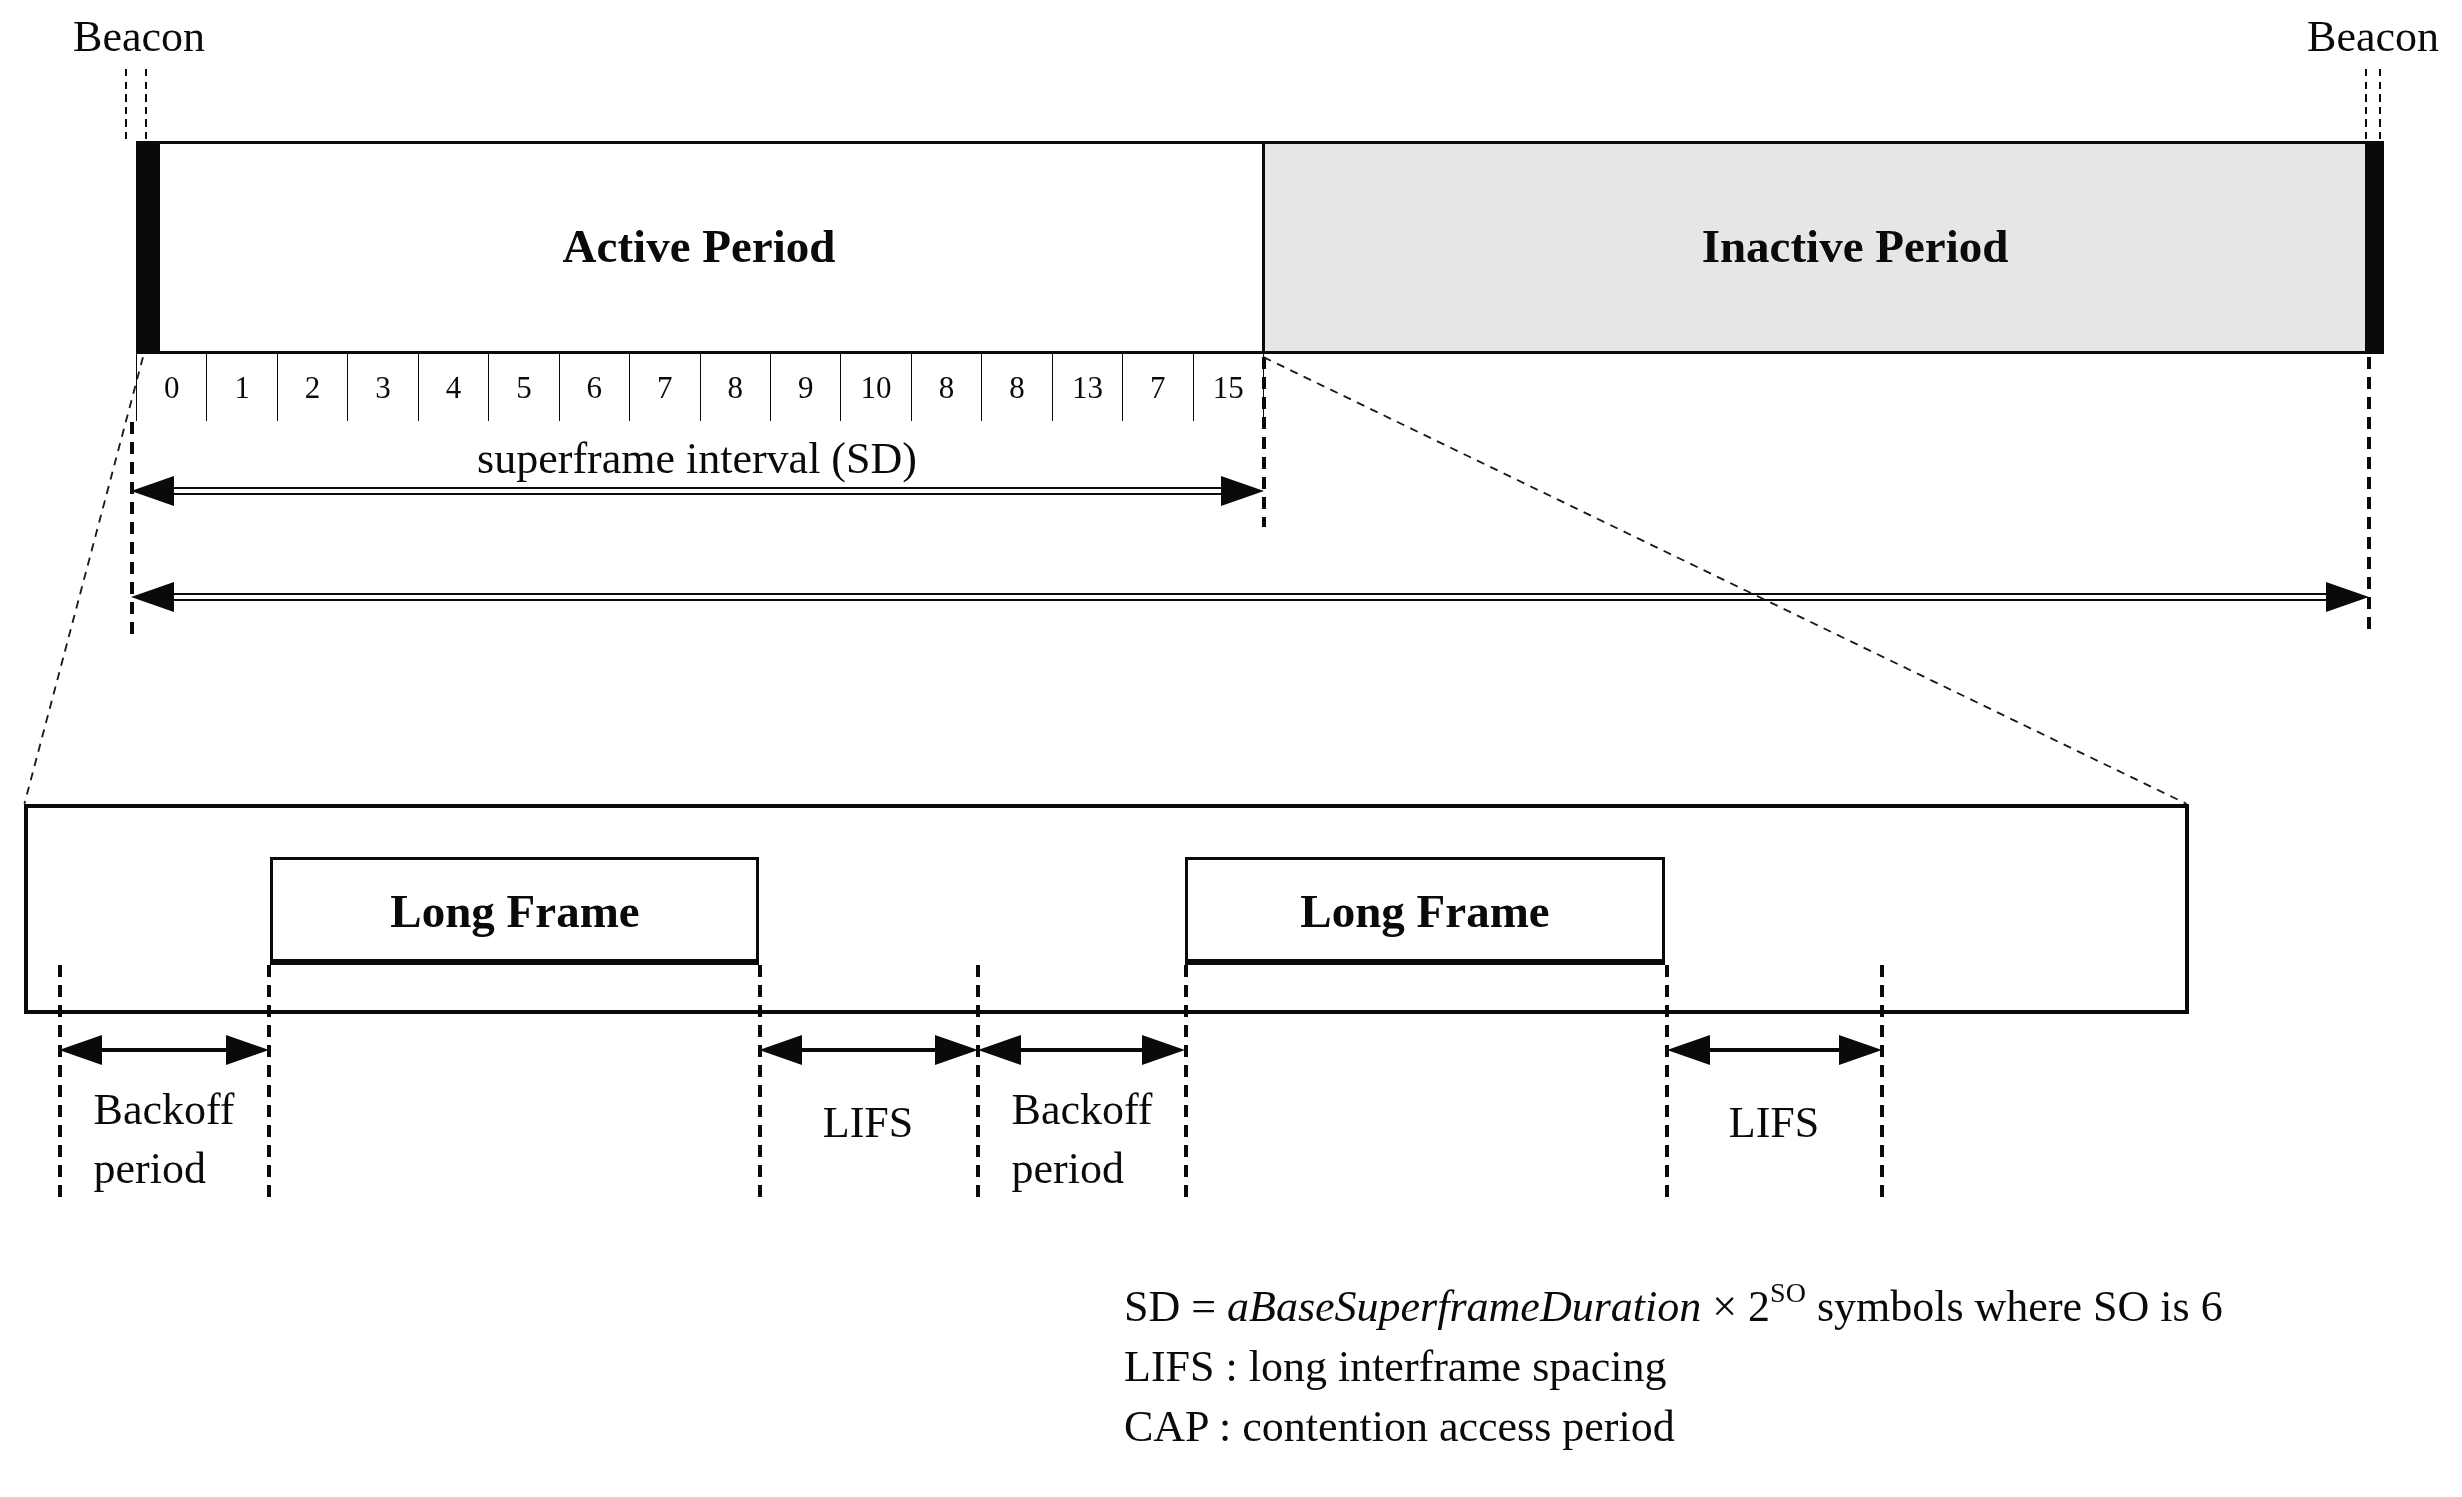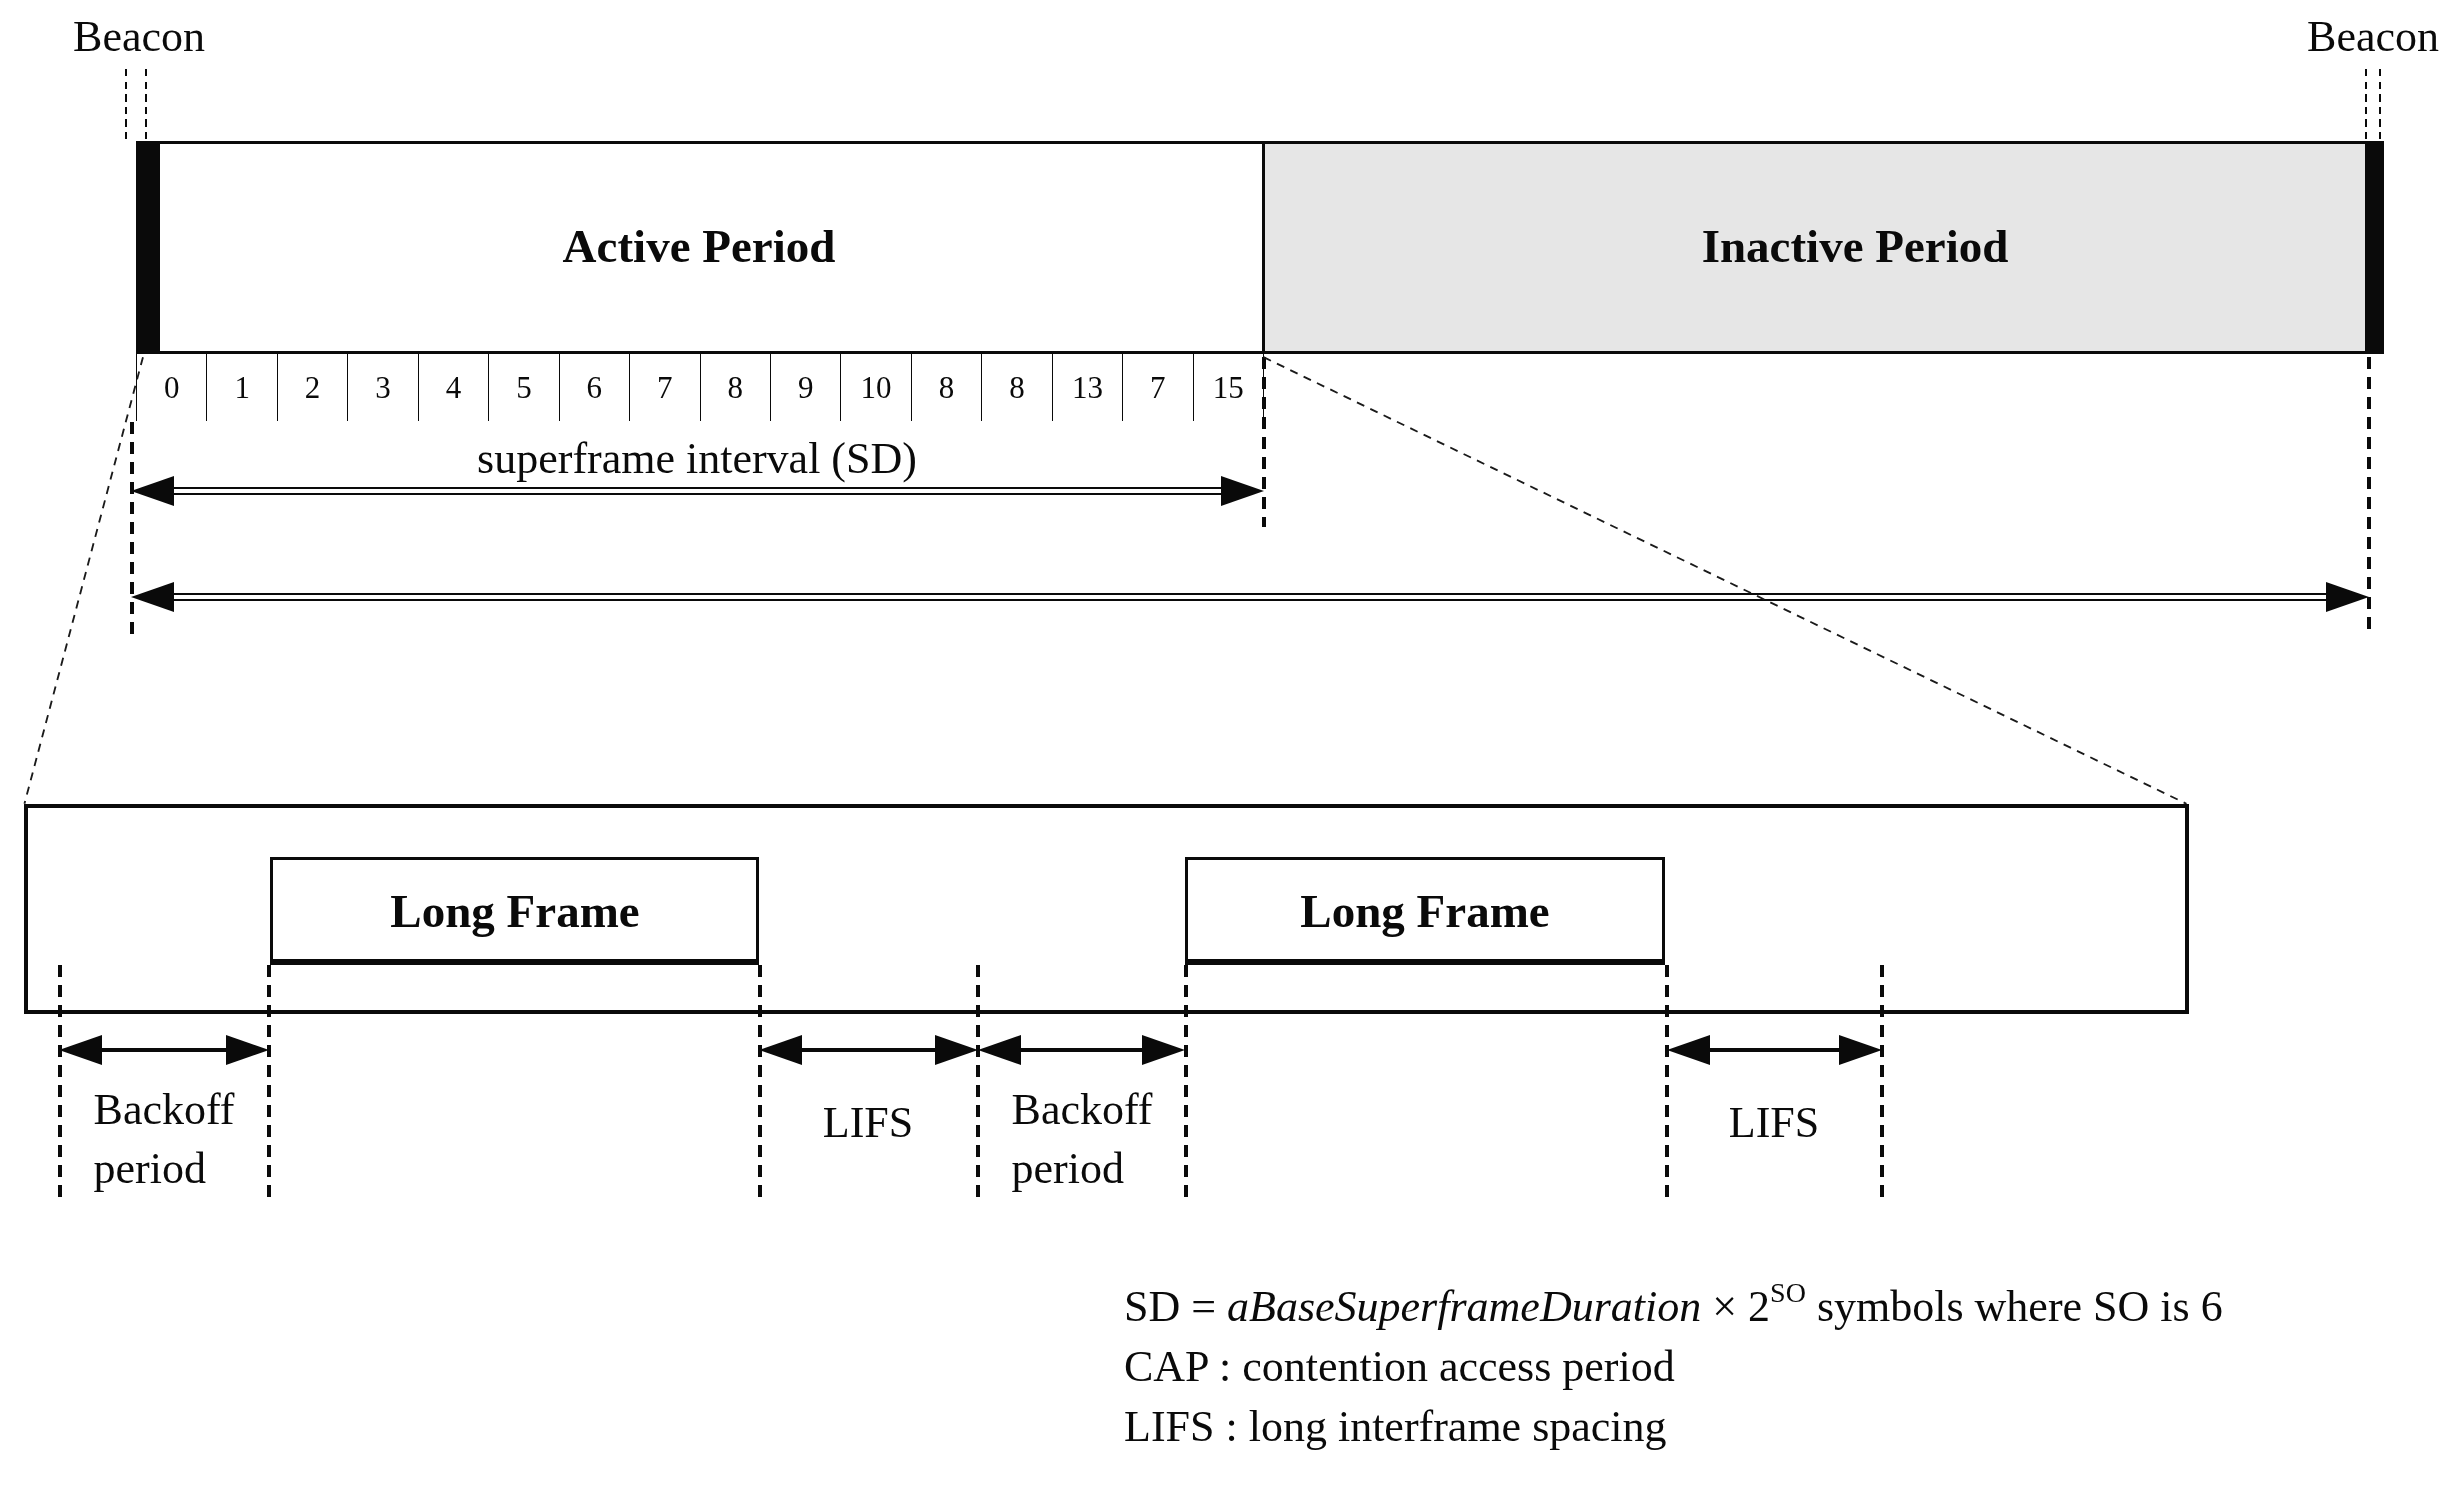--- a/index.html
+++ b/index.html
@@ -135,18 +135,18 @@
   </div>
   <div class="txt two-line" style="left:868px;top:1093px;">LIFS</div>
   <div class="txt two-line" style="left:1082px;top:1080px;">
     <div>Backoff</div>
     <div>period</div>
   </div>
   <div class="txt two-line" style="left:1774px;top:1093px;">LIFS</div>
 
   <div class="legend" style="left:1124px;top:1241px;margin-top:36px;">
     <div><span>SD = </span><span class="var">aBaseSuperframeDuration</span><span> × 2</span><sup>SO</sup><span> symbols where SO is 6</span></div>
+    <div>LIFS : long interframe spacing</div>
     <div>CAP : contention access period</div>
-    <div>LIFS : long interframe spacing</div>
   </div>
 
 </div>
 
 
 </body></html>

